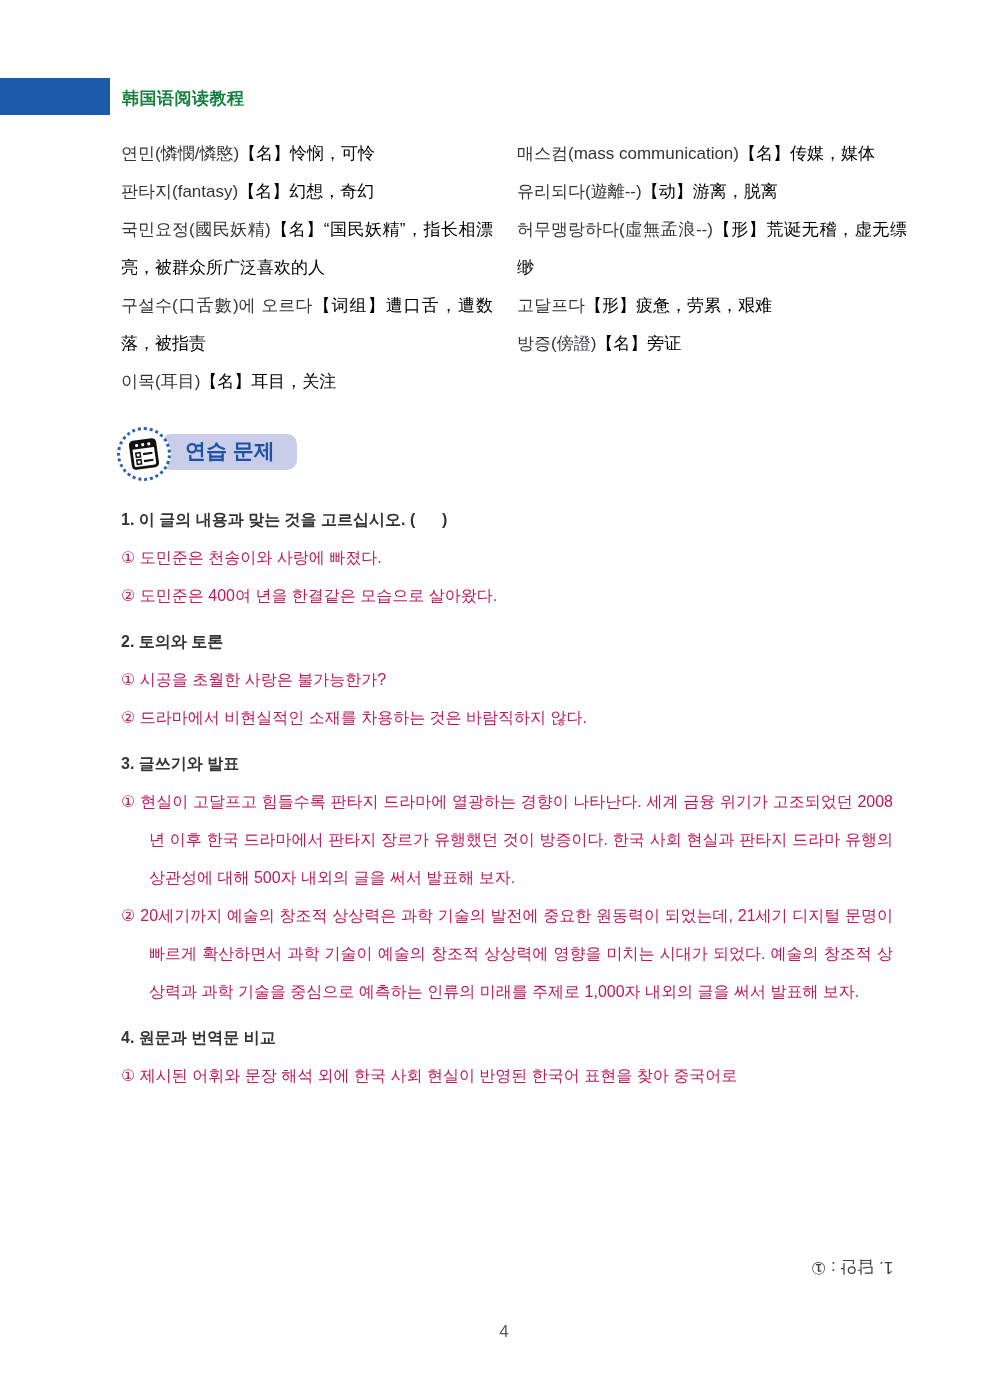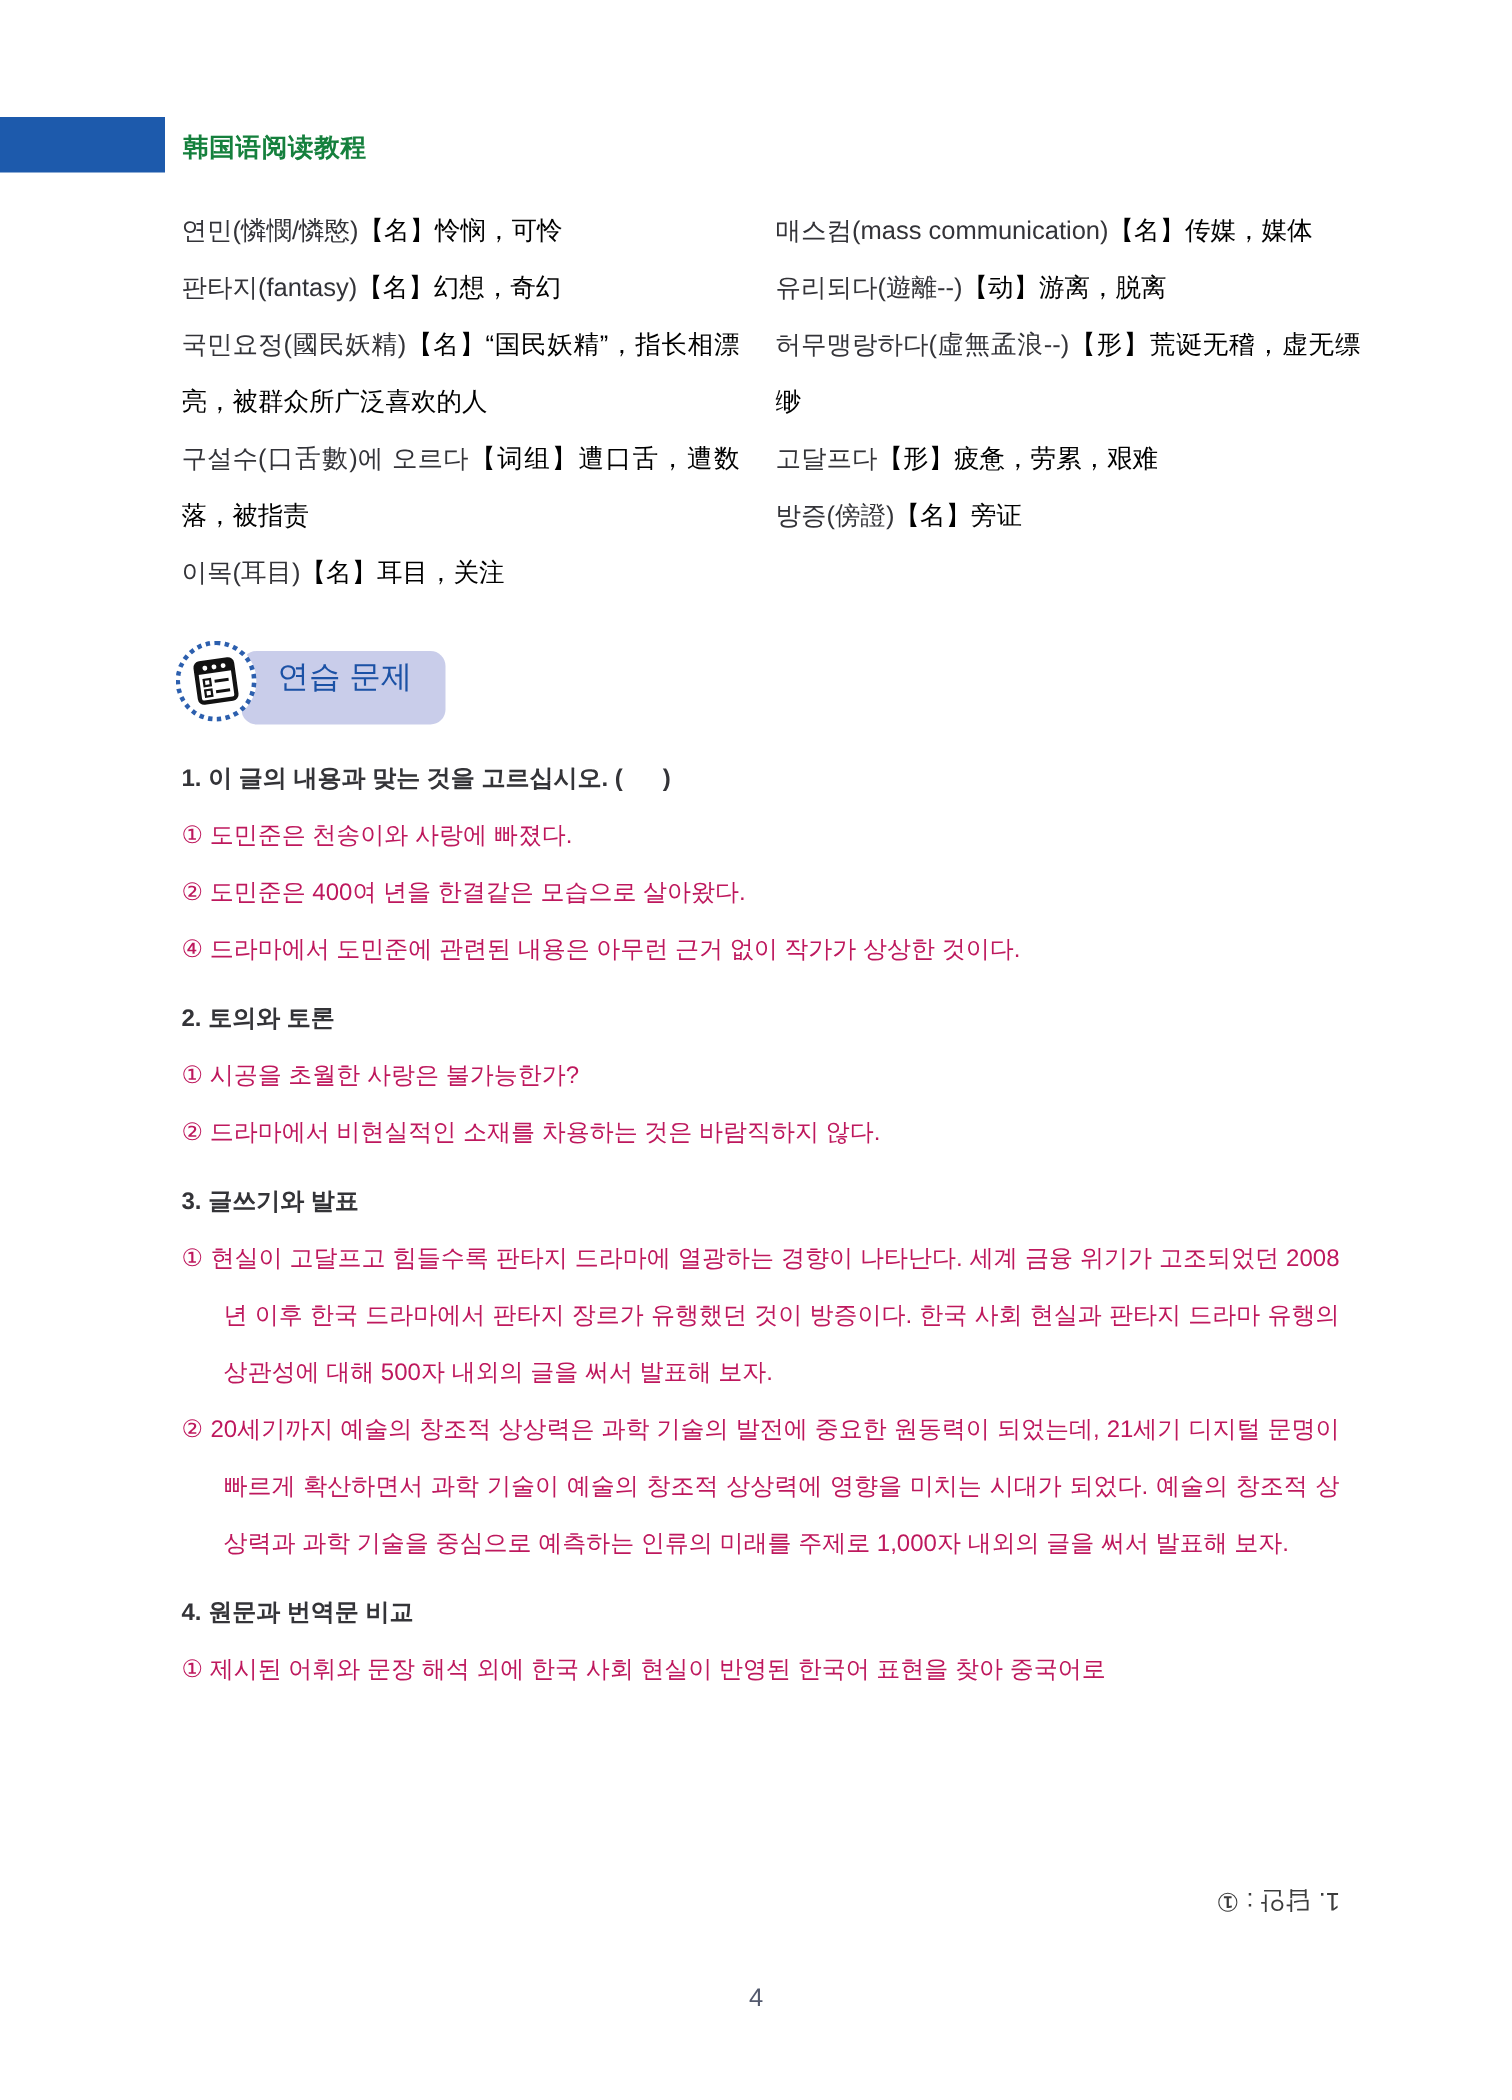--- a/index.html
+++ b/index.html
@@ -38,22 +38,22 @@
     position:absolute; left:0; top:0; z-index:2;
     width:48px; height:48px;
     border:3px dotted #2c5fae; border-radius:50%;
     background:#ffffff;
     display:flex; align-items:center; justify-content:center;
   }
   .badge-circle svg { transform:rotate(-8deg); }
   .badge-pill {
     position:absolute; left:44px; top:7px; z-index:1;
     background:#c9cdea; border-radius:10px;
-    padding:3px 22px 18px 24px;
-    font-size:21px; font-weight:normal; color:#1b51a5;
+    padding:3px 22px 5px 24px;
+    font-size:21px; font-weight:bold; color:#1b51a5;
     white-space:nowrap;
   }
   
   .content { position:absolute; left:121px; top:501px; width:772px; font-size:16px; line-height:38px; }
   .section { margin:0; }
   .section + .section { margin-top:8px; }
   .section-title { font-weight:bold; color:#343438; white-space:pre-wrap; }
   .section-item {
     padding-left:28px; text-indent:-28px;
     text-align:justify; color:#be185d;
@@ -110,21 +110,20 @@
       </svg>
     </div>
   </div>
 
   <div class="content">
 
     <div class="section">
       <div class="section-title">1. 이 글의 내용과 맞는 것을 고르십시오. (&nbsp;&nbsp;&nbsp;&nbsp;&nbsp;&nbsp;)</div>
       <div class="section-item">① 도민준은 천송이와 사랑에 빠졌다.</div>
       <div class="section-item">② 도민준은 400여 년을 한결같은 모습으로 살아왔다.</div>
-      <div class="section-item">④ 드라마에서 도민준에 관련된 내용은 아무런 근거 없이 작가가 상상한 것이다.</div>
     </div>
 
     <div class="section">
       <div class="section-title">2. 토의와 토론</div>
       <div class="section-item">① 시공을 초월한 사랑은 불가능한가?</div>
       <div class="section-item">② 드라마에서 비현실적인 소재를 차용하는 것은 바람직하지 않다.</div>
     </div>
 
     <div class="section">
       <div class="section-title">3. 글쓰기와 발표</div>

